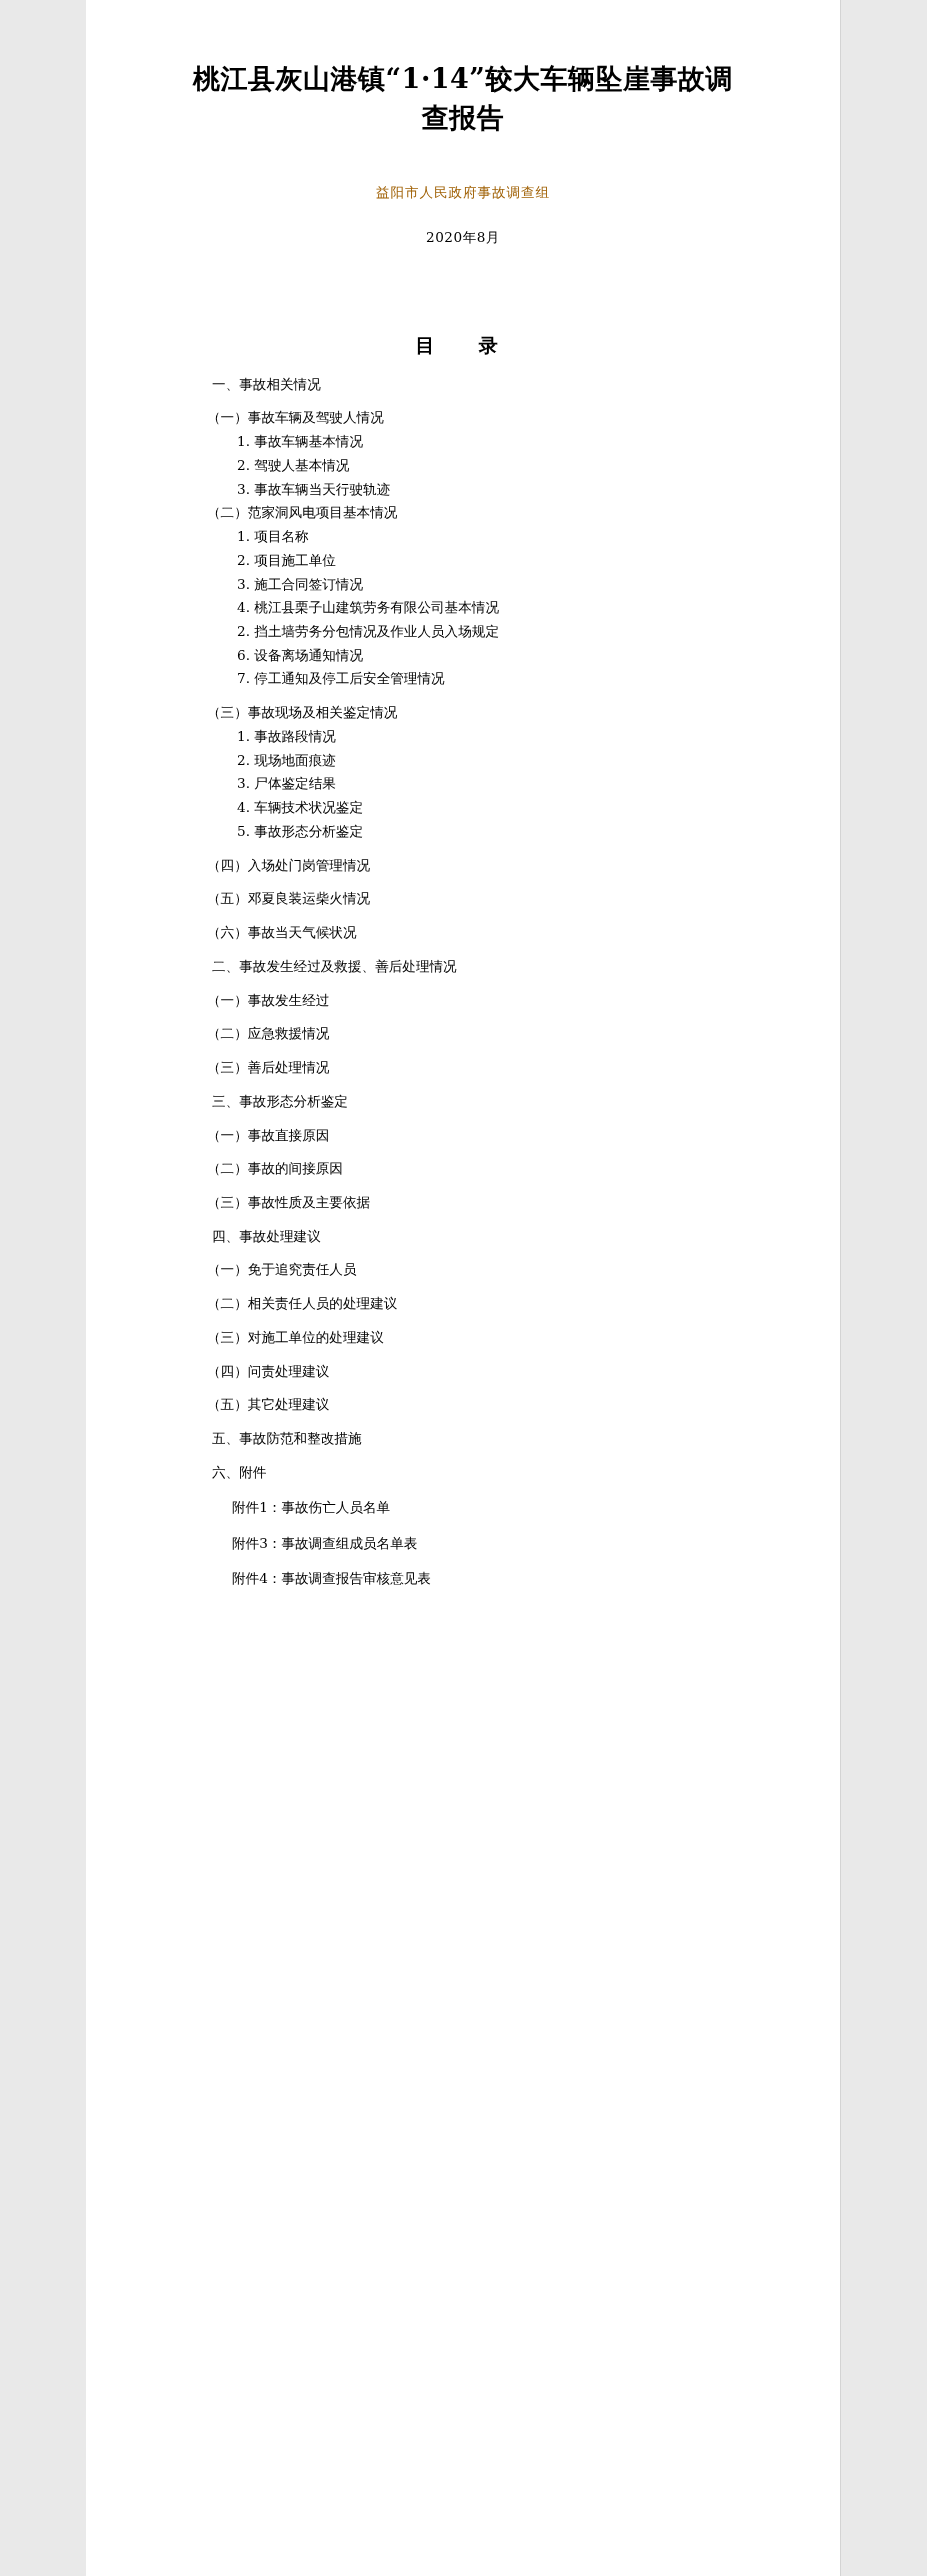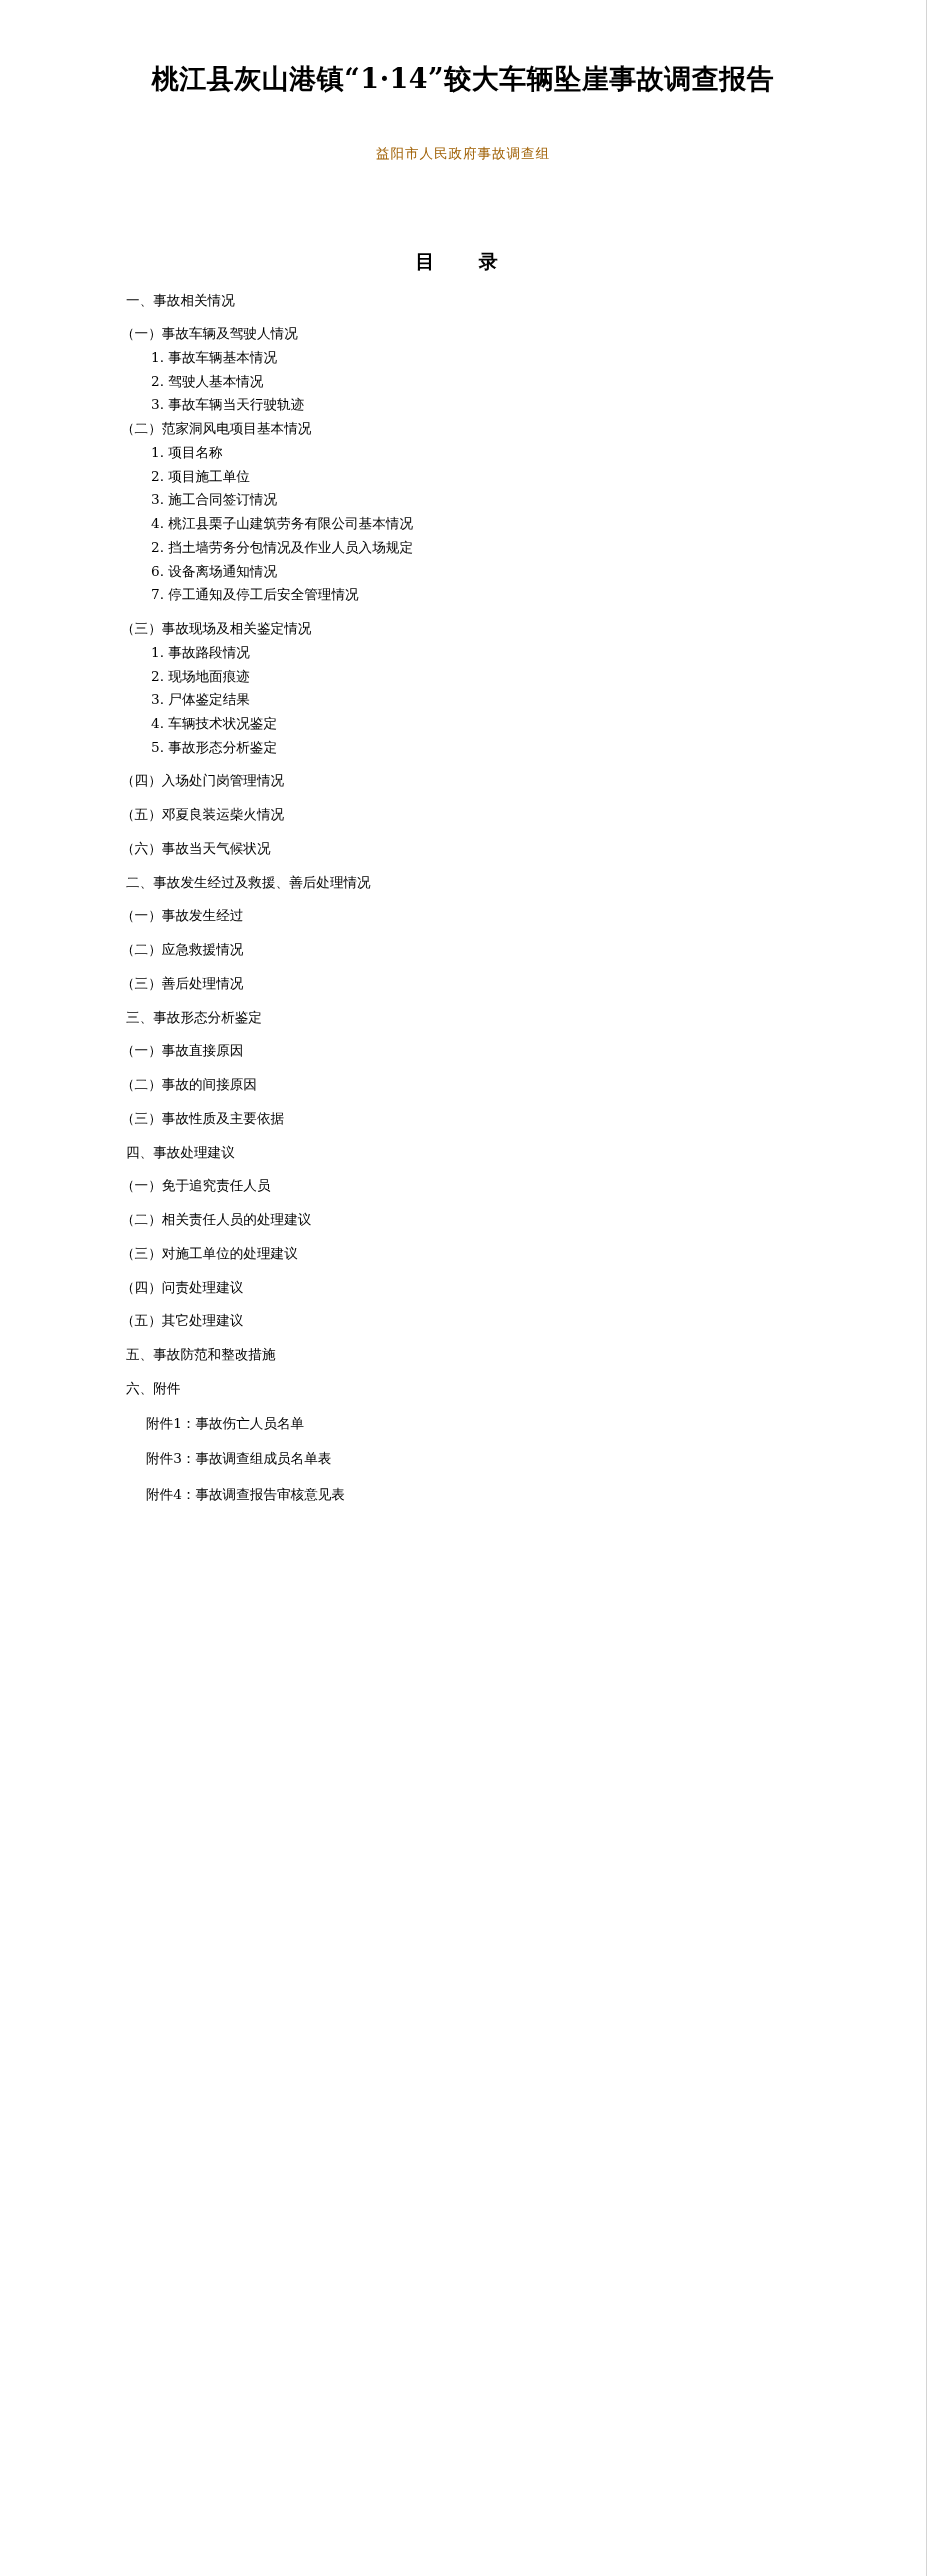--- a/index.html
+++ b/index.html
@@ -8,21 +8,21 @@
     background: #e9e9e9;
   }
   body {
     width: 927px;
     min-height: 2576px;
     font-family: "DejaVu Serif", "Liberation Serif", serif;
     -webkit-font-smoothing: antialiased;
   }
   .page {
     position: relative;
-    width: 927px;
+    width: 755px;
     min-height: 2576px;
     background: #ffffff;
     box-sizing: border-box;
     padding: 27px 99px 16px 99px;
     margin: 0 auto;
     border-right: 0.9px solid #d4d4d4;
   }
   .doc-title {
     text-align: center;
     font-family: "DejaVu Serif", "Liberation Serif", serif;
@@ -87,20 +87,21 @@
 </style>
 </head>
 <body>
 
 <div class="page">
 
   <h1 class="doc-title">桃江县灰山港镇“1·14”较大车辆坠崖事故调查报告</h1>
 
   <div class="doc-org">益阳市人民政府事故调查组</div>
 
+  <div class="doc-date">2020年8月</div>
 
   <div class="toc-heading">目　录</div>
 
   <nav class="toc" id="toc-list">
       <div class="entry lvl-1">一、事故相关情况</div>
       <div class="entry lvl-2">（一）事故车辆及驾驶人情况</div>
       <div class="entry lvl-3 tight">1. 事故车辆基本情况</div>
       <div class="entry lvl-3 tight">2. 驾驶人基本情况</div>
       <div class="entry lvl-3 tight">3. 事故车辆当天行驶轨迹</div>
       <div class="entry lvl-2 tight">（二）范家洞风电项目基本情况</div>

